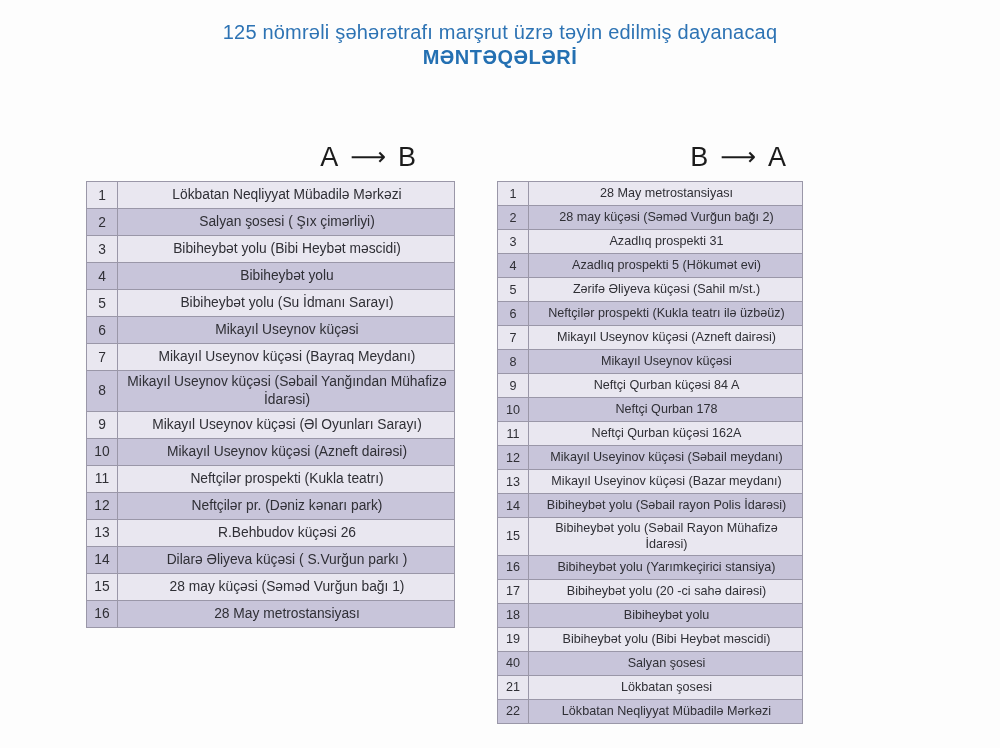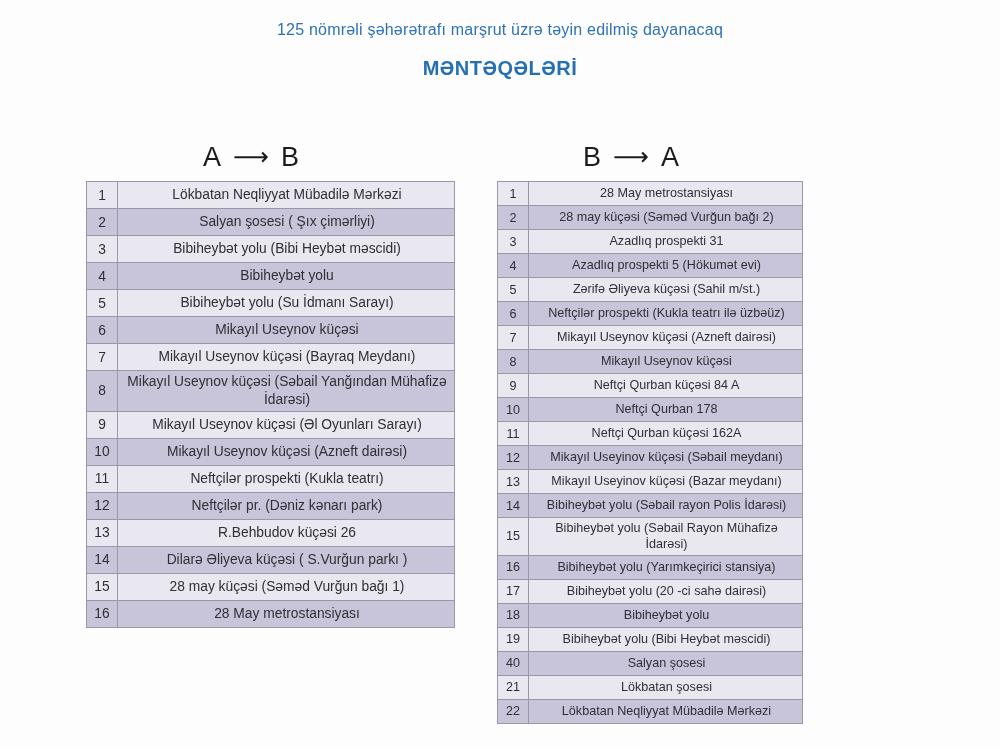--- a/index.html
+++ b/index.html
@@ -6,25 +6,25 @@
   body {
     width:1000px; height:748px;
     background:#fdfdfd;
     font-family:"Liberation Sans", sans-serif;
     position:relative;
     overflow:hidden;
   }
 
   
   .title-wrap { position:absolute; top:21px; left:0; width:100%; text-align:center; }
-  .title-line1 { font-size:16px; font-weight:400; color:#2d73b4; letter-spacing:0.2px; }
-  .title-line2 { font-size:20px; font-weight:700; color:#2470b2; margin-top:18px; letter-spacing:0.5px; }
+  .title-line1 { font-size:20px; font-weight:400; color:#2d73b4; letter-spacing:0.2px; }
+  .title-line2 { font-size:20px; font-weight:700; color:#2470b2; margin-top:2px; letter-spacing:0.5px; }
 
   
-  .dir-header { position:absolute; top:142px; font-size:27px; font-weight:400; color:#1c1c1c; text-align:center; }
+  .dir-header { position:absolute; top:142px; font-size:27px; font-weight:400; color:#1c1c1c; text-align:right; }
   .dir-header .arrow { padding:0 12px; font-size:25px; position:relative; top:-1px; }
   #hdr-ab { left:86px;  width:330px; }
   #hdr-ba { left:476px; width:310px; }
 
   
   table.stops { position:absolute; border-collapse:collapse; table-layout:fixed; }
   #tbl-ab { left:86px;  top:181px; width:369px; font-size:13.8px; }
   #tbl-ba { left:497px; top:181px; width:306px; font-size:12.6px; }
 
   table.stops td { border:1px solid #9a97a8; color:#2f2f35; vertical-align:middle; }

